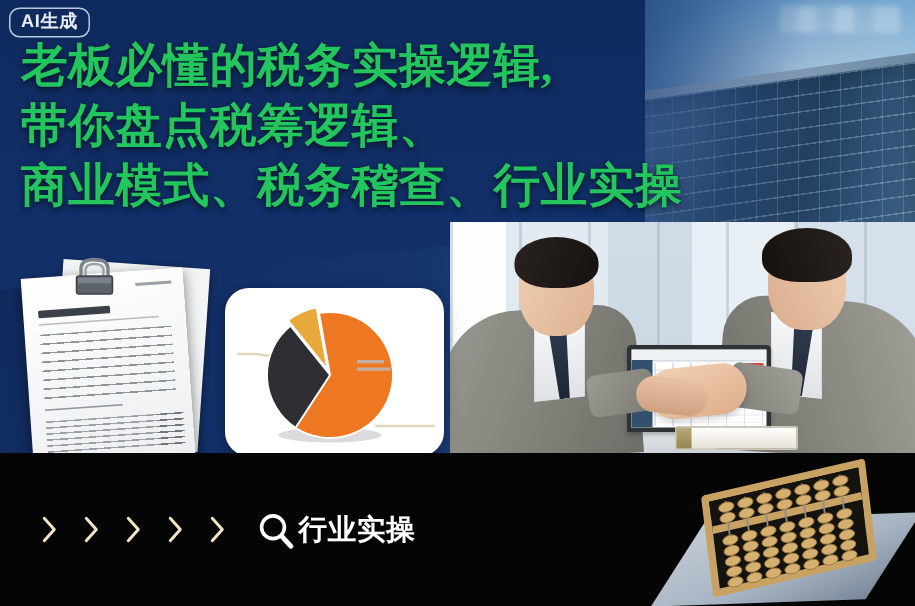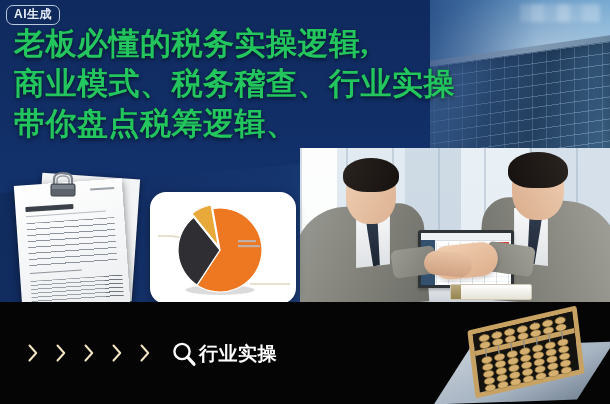--- a/index.html
+++ b/index.html
@@ -352,22 +352,22 @@
 
   <div class="bg-navy"></div>
   <div class="bg-navy-wedge"></div>
 
   <div class="watermark"></div>
 
   <div class="ai-badge">AI生成</div>
 
   <div class="headline">
     <div>老板必懂的税务实操逻辑,</div>
+    <div>带你盘点税筹逻辑、</div>
     <div>商业模式、税务稽查、行业实操</div>
-    <div>带你盘点税筹逻辑、</div>
   </div>
 
   <div class="photo">
     <div class="win"></div>
     <div class="winmull"></div>
     <div class="desk"></div>
 
     <div class="man-l-body"></div>
     <div class="man-l-shirt"></div>
     <div class="man-l-tie"></div>

